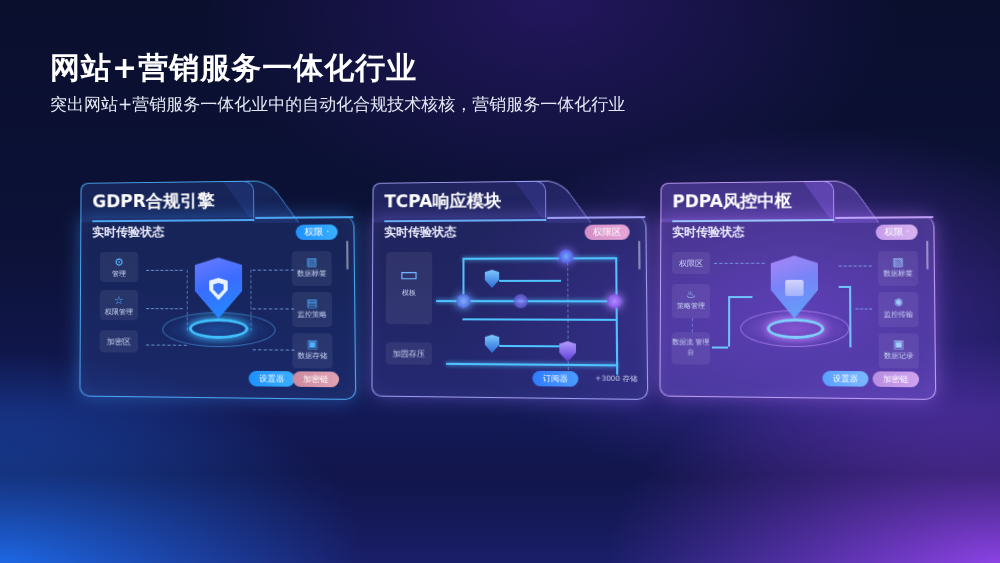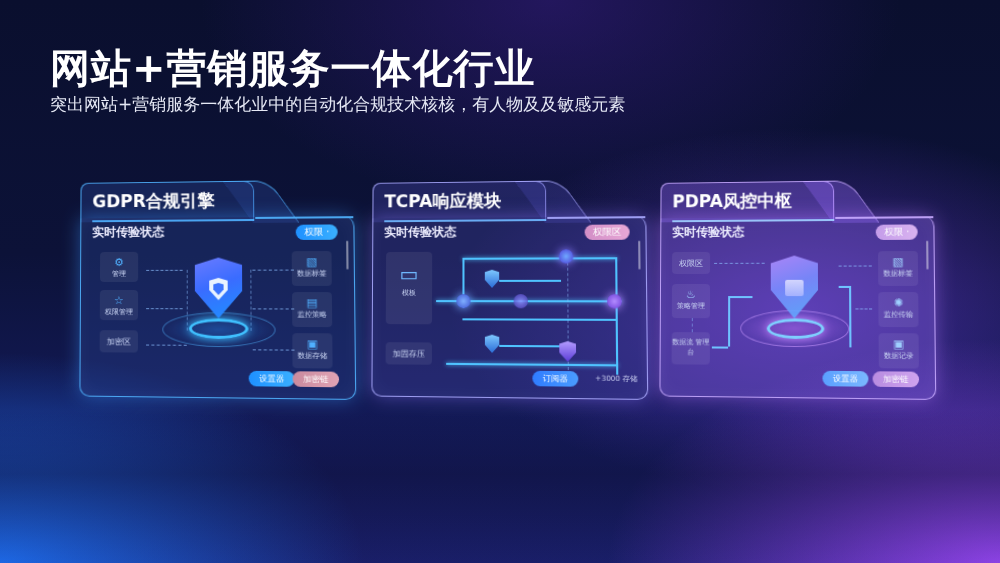--- a/index.html
+++ b/index.html
@@ -14,21 +14,21 @@
       radial-gradient(ellipse 500px 260px at 80% 55%, rgba(110,60,220,0.55), rgba(110,60,220,0) 70%),
       radial-gradient(ellipse 500px 300px at 55% 0%, rgba(60,30,140,0.5), rgba(60,30,140,0) 70%),
       linear-gradient(180deg, #0a0f2e 0%, #0c1238 45%, #131a58 75%, #1a1f6a 100%);
   }
   .floor {
     position: absolute; left: 0; right: 0; top: 410px; height: 160px;
     background: linear-gradient(180deg, rgba(0,0,0,0) 0%, rgba(10,10,40,0.35) 40%, rgba(0,0,0,0) 100%);
     pointer-events: none;
   }
   .header { position: absolute; left: 50px; top: 50px; }
-  .title { font-size: 40px; font-weight: bold; letter-spacing: 1px; line-height: 36px; }
+  .title { font-size: 30px; font-weight: bold; letter-spacing: 1px; line-height: 36px; }
   .subtitle { font-size: 17px; color: #e6e9f5; margin-top: 6px; line-height: 24px; }
 
   .card {
     position: absolute; top: 182px; width: 268px; height: 214px;
   }
   .card-shell {
     position: absolute; inset: 0;
     transform: perspective(900px) rotateY(-6deg) rotateX(3deg);
     transform-origin: left center;
   }
@@ -100,21 +100,21 @@
   .hline { position: absolute; height: 1.5px; }
   .vline { position: absolute; width: 1.5px; }
 </style>
 </head>
 <body>
 
 <div class="floor"></div>
 
 <div class="header">
   <div class="title">网站+营销服务一体化行业</div>
-  <div class="subtitle">突出网站+营销服务一体化业中的自动化合规技术核核，有人物及及敏感元素</div>
+  <div class="subtitle">突出网站+营销服务一体化业中的自动化合规技术核核，营销服务一体化行业</div>
 </div>
 
 <div class="card" style="left:80px; --edge:rgba(80,180,255,0.9); --glass:rgba(40,70,150,0.35); --glow:rgba(60,150,255,0.45); --accent:#4fb0ff; --pill:linear-gradient(90deg,#1e90ff,#3ab0ff);">
   <div class="card-shell">
     <div class="tab"></div>
     <div class="body"></div>
     <div class="card-title">GDPR合规引擎</div>
     <div class="title-rule"></div>
     <div class="status-label" style="top:42px;">实时传验状态</div>
     <div class="pill" style="top:44px;">权限 ·</div>

